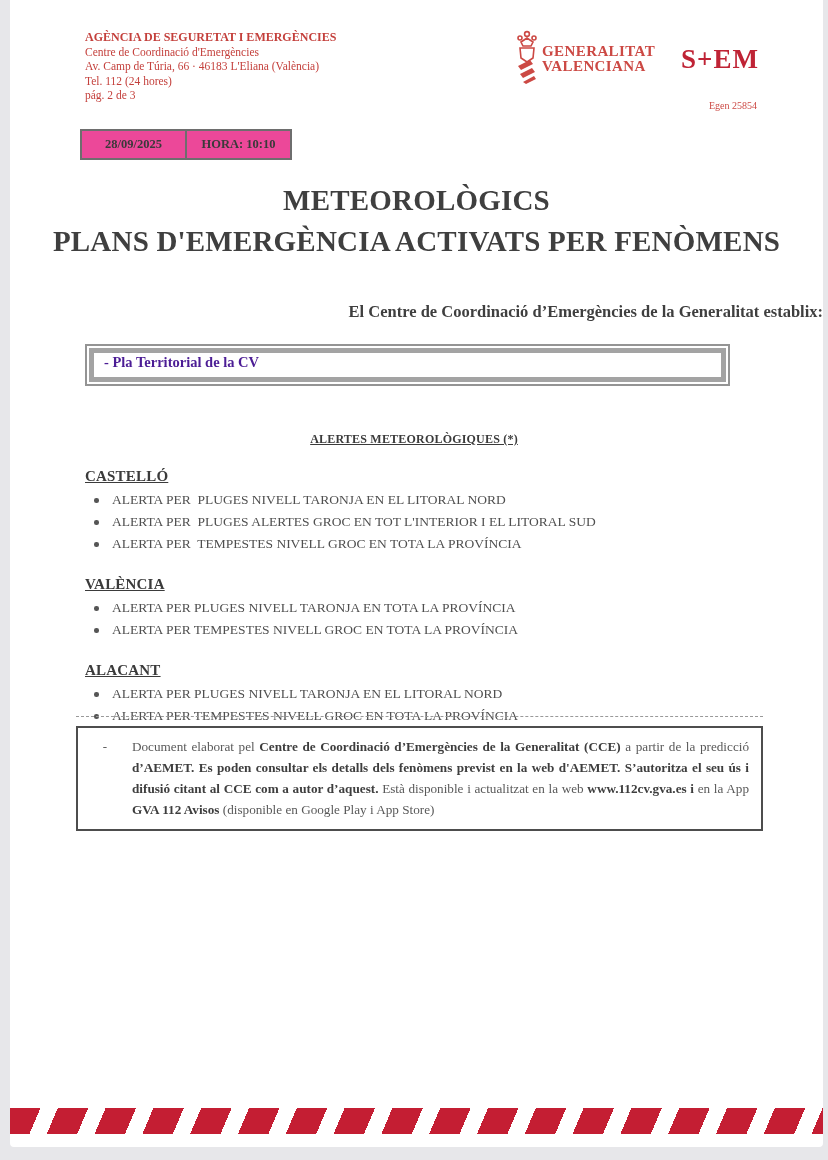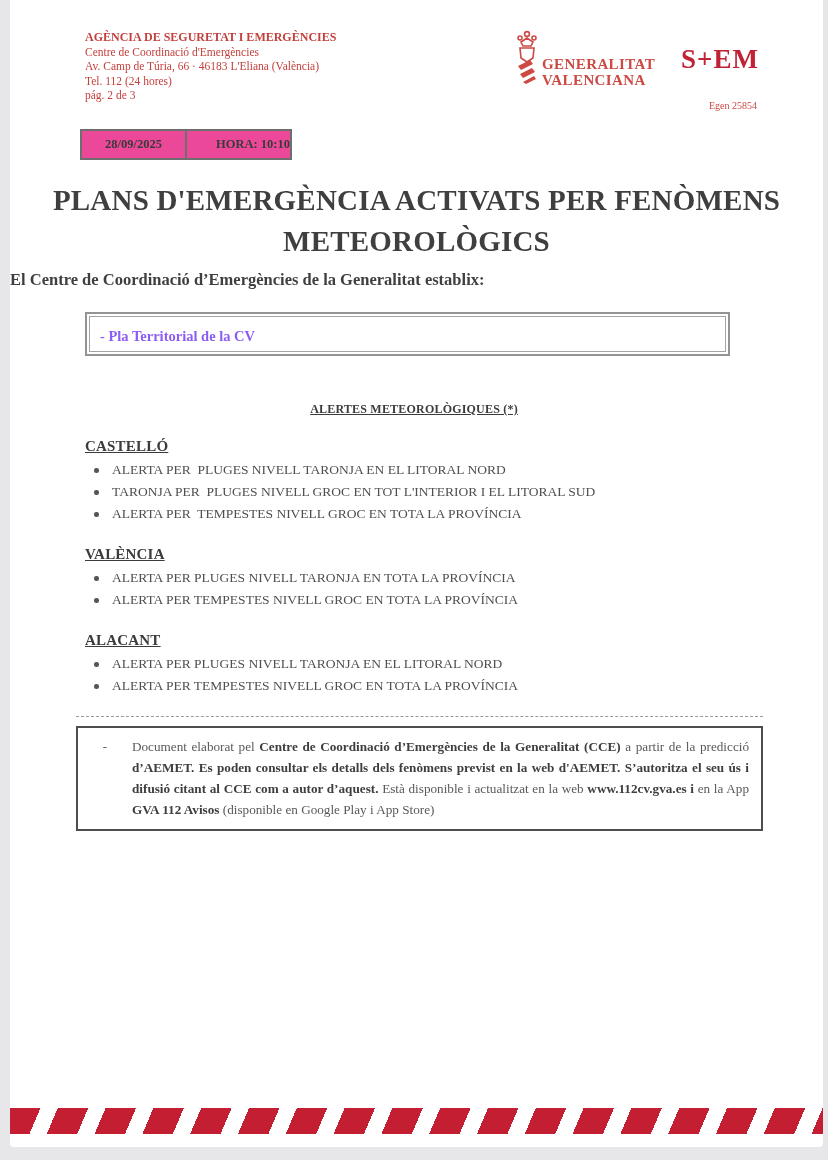--- a/index.html
+++ b/index.html
@@ -28,53 +28,53 @@
   }
   
   .header{
     display:flex;justify-content:space-between;
     padding:30px 64px 0 75px;
   }
   .agency{color:var(--red-header);font-size:11.5px;line-height:14.5px;}
   .agency .agency-name{font-weight:bold;font-size:12px;}
   .logos{display:flex;flex-direction:column;align-items:flex-end;}
   .logos-row{display:flex;align-items:center;gap:26px;}
-  .gva{display:flex;align-items:flex-end;gap:0;}
+  .gva{display:flex;align-items:center;gap:0;}
   .gva-text{color:var(--red-logo);font-weight:bold;font-size:15px;line-height:15.5px;letter-spacing:.4px;}
   .sem{color:var(--red-sem);font-weight:800;font-size:27px;letter-spacing:1px;}
   .egen{color:var(--red-logo);font-size:10px;margin-top:12px;padding-right:2px;}
   
   .datebox{
     display:flex;margin:18px 0 0 70px;width:212px;
     border:2px solid #6e6e6e;background:#ec4899;
   }
   .datebox .cell{
     flex:1;text-align:center;font-weight:bold;font-size:12.5px;color:#3a3a3a;
     padding:6px 0;
   }
-  .datebox .cell + .cell{border-left:2px solid #6e6e6e;text-align:right;}
+  .datebox .cell + .cell{border-left:2px solid #6e6e6e;}
   
   .doc-title{
     margin-top:20px;text-align:center;color:var(--title-gray);
     font-weight:bold;font-size:29px;line-height:41px;letter-spacing:.2px;
   }
   .subtitle{
-    margin-top:8px;text-align:left;color:var(--title-gray);
+    margin-top:40px;text-align:right;color:var(--title-gray);
     font-weight:bold;font-size:16.5px;
   }
   
   .plan-box-outer{
     margin:22px 93px 0 75px;
     border:2px solid var(--border-gray);
     padding:2px;
   }
   .plan-box-inner{
-    border:1px solid #a3a3a3;
-    padding:11px 10px 6px 10px;
-    font-size:14.5px;font-weight:600;color:#8b5cf6;
+    border:5px solid #a3a3a3;
+    padding:1px 10px 6px 10px;
+    font-size:14.5px;font-weight:600;color:#4c1d95;
   }
   
   .alerts{margin:46px 80px 0 75px;}
   .alerts-heading{
     text-align:center;font-weight:bold;font-size:12px;color:#3b3b3b;
     text-decoration:underline;margin-bottom:4px;letter-spacing:.2px;
   }
   .province{margin-top:20px;}
   .province-name{
     font-weight:bold;font-size:15px;color:#3b3b3b;
@@ -155,38 +155,38 @@
       <div class="egen">Egen 25854</div>
     </div>
   </div>
 
   <div class="datebox">
     <div class="cell">28/09/2025</div>
     <div class="cell">HORA: 10:10</div>
   </div>
 
   <div class="doc-title">
+    <div>METEOROLÒGICS</div>
     <div>PLANS D'EMERGÈNCIA ACTIVATS PER FENÒMENS</div>
-    <div>METEOROLÒGICS</div>
   </div>
 
   <div class="subtitle">El Centre de Coordinació d’Emergències de la Generalitat establix:</div>
 
   <div class="plan-box-outer">
     <div class="plan-box-inner">- Pla Territorial de la CV</div>
   </div>
 
   <div class="alerts">
     <div class="alerts-heading">ALERTES METEOROLÒGIQUES (*)</div>
 
     <div class="province">
       <span class="province-name">CASTELLÓ</span>
       <ul class="alert-list">
         <li>ALERTA PER  PLUGES NIVELL TARONJA EN EL LITORAL NORD</li>
-        <li>TARONJA PER  PLUGES NIVELL GROC EN TOT L'INTERIOR I EL LITORAL SUD</li>
+        <li>ALERTA PER  PLUGES ALERTES GROC EN TOT L'INTERIOR I EL LITORAL SUD</li>
         <li>ALERTA PER  TEMPESTES NIVELL GROC EN TOTA LA PROVÍNCIA</li>
       </ul>
     </div>
 
     <div class="province">
       <span class="province-name">VALÈNCIA</span>
       <ul class="alert-list">
         <li>ALERTA PER PLUGES NIVELL TARONJA EN TOTA LA PROVÍNCIA</li>
         <li>ALERTA PER TEMPESTES NIVELL GROC EN TOTA LA PROVÍNCIA</li>
       </ul>

